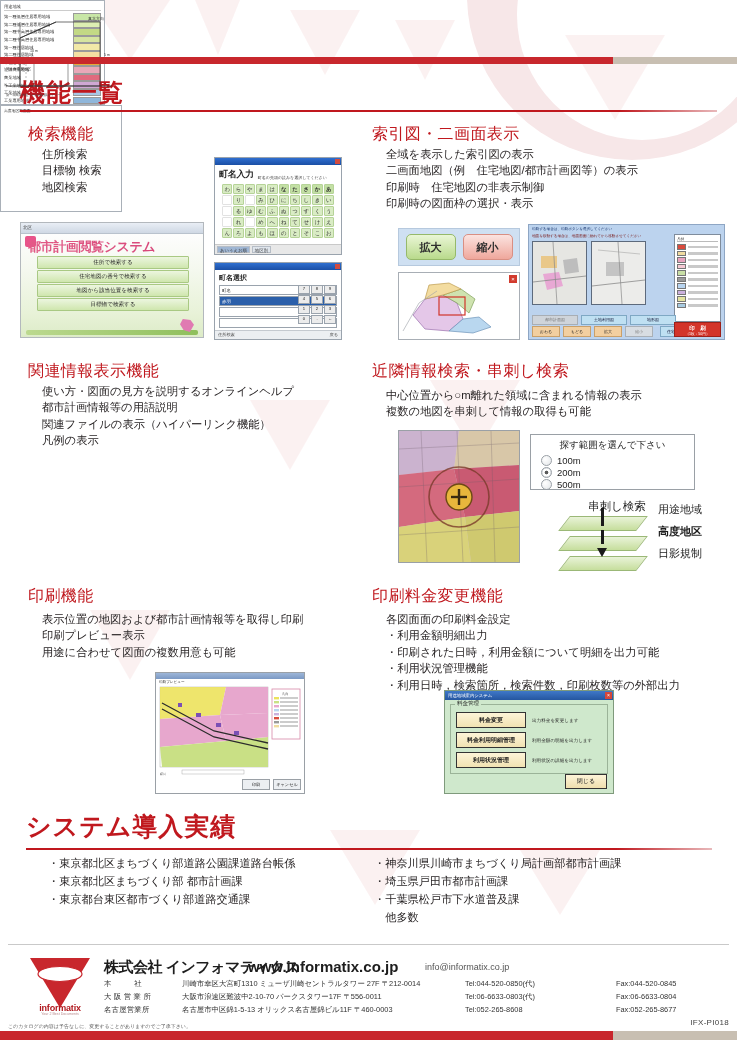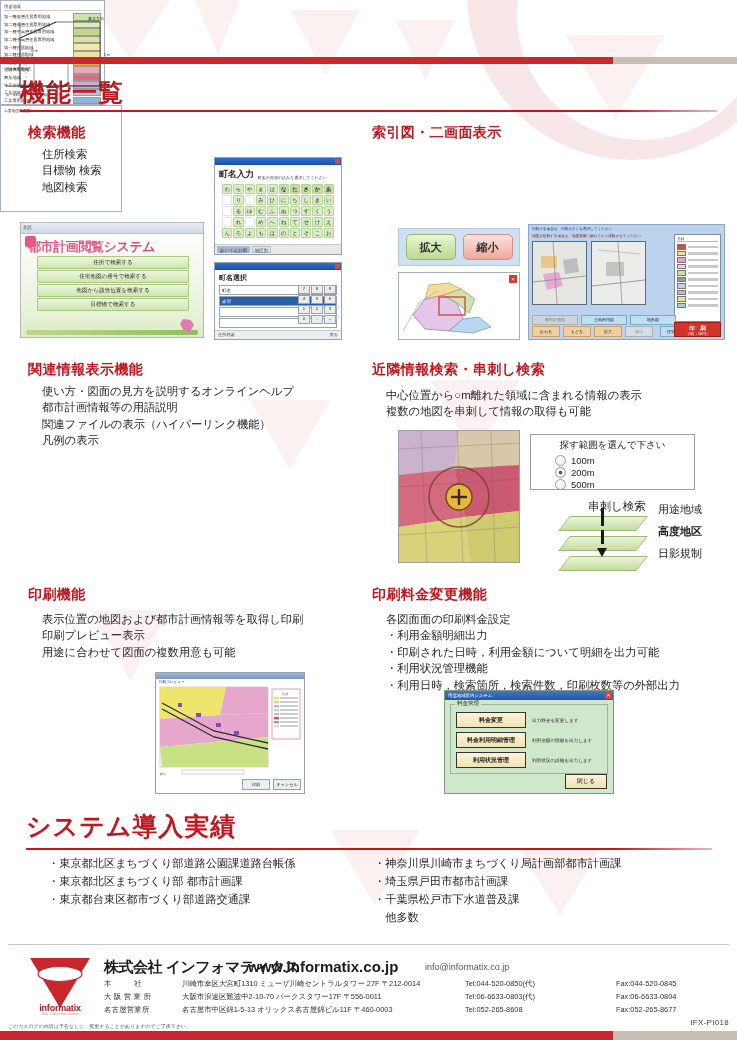--- a/index.html
+++ b/index.html
@@ -23,21 +23,21 @@
   .botbar{position:absolute;left:0;bottom:0;width:737px;height:9px;z-index:3;display:flex;}
   .botbar .red{background:#c8272d;height:100%;flex:0 0 613px;}
   .botbar .tan{background:#c8bfb2;height:100%;flex:1;}
 
   .page{position:relative;z-index:2;}
 
   
   .h1{position:absolute;font-size:25px;font-weight:bold;color:#c0181e;letter-spacing:1px;}
   .rule{position:absolute;height:2px;background:#c0181e;}
   .rule.fade{background:linear-gradient(90deg,#c0181e 0%,#c0181e 86%,#e8b9bb 100%);}
-  .h2{position:absolute;font-size:14px;font-weight:bold;color:#c0181e;letter-spacing:.4px;}
+  .h2{position:absolute;font-size:16px;font-weight:normal;color:#c0181e;letter-spacing:.4px;}
   .body-txt{position:absolute;font-size:11.3px;line-height:16.4px;color:#231f20;white-space:pre-line;}
 
   
   .shot{position:absolute;background:#fff;border:1px solid #9aa3ad;box-sizing:border-box;overflow:hidden;}
   .titlebar{height:7px;background:linear-gradient(180deg,#2f6fd0,#1b4fa5);display:flex;align-items:center;
             justify-content:flex-end;padding-right:1px;}
   .tb-x{width:5px;height:5px;background:#d24b3f;}
 
   
   #menu-shot{left:20px;top:222px;width:184px;height:116px;border:1px solid #b3b8bd;}
@@ -130,21 +130,21 @@
 
   
   #section-shot{left:130px;top:458px;width:120px;height:105px;background:#fff;border:1px solid #a9b0b8;}
   .sec-title{font-size:3.8px;color:#333;padding:2px 0 0 3px;}
 
   
   #nmap-shot{left:398px;top:430px;width:122px;height:133px;border:1px solid #9aa0a6;overflow:hidden;}
 
   
   #radius-panel{left:530px;top:434px;width:165px;height:56px;background:#fff;border:1px solid #9aa0a6;
-                box-sizing:border-box;padding:4px 24px;}
+                box-sizing:border-box;padding:4px 10px;}
   .rp-title{font-size:9.5px;text-align:center;color:#1d1d1d;margin-bottom:3px;}
   .rp-grid{display:grid;grid-template-columns:1fr;row-gap:1px;}
   .rp-opt{display:flex;align-items:center;gap:5px;font-size:9.5px;color:#1d1d1d;}
   .radio{width:9px;height:9px;border-radius:50%;border:1px solid #9aa0a6;
          background:radial-gradient(circle at 35% 35%,#fff,#e3e6e9);}
   .radio.on{background:radial-gradient(circle at 50% 50%,#5b5b5b 0 30%,#ffffff 32% 58%,#e0e3e6 60%);}
 
   
   #kushi-label{left:588px;top:498px;font-size:11.5px;color:#1d1d1d;}
   .layer{position:absolute;width:76px;height:13px;
@@ -352,20 +352,24 @@
           <div class="addr-key">←</div>
         </div>
       </div>
     <div class="addr-foot">
       <span>住所検索</span>
       <span>戻る</span>
     </div>
   </div>
 
   <div class="h2" style="left:372px;top:124px;">索引図・二画面表示</div>
+  <div class="body-txt" style="left:386px;top:146px;">全域を表示した索引図の表示
+二画面地図（例　住宅地図/都市計画図等）の表示
+印刷時　住宅地図の非表示制御
+印刷時の図面枠の選択・表示</div>
 
   <div id="zoom-box" class="shot">
     <div class="zbtn green">拡大</div>
     <div class="zbtn pink">縮小</div>
   </div>
 
   <div class="shot" id="index-shot">
     <svg width="120" height="66" style="position:absolute;left:0;top:0">
       <rect x="0" y="0" width="120" height="66" fill="#ffffff"></rect>
       <path d="M14 42 L26 26 L44 22 L58 30 L64 46 L50 58 L26 56 Z" fill="#e4c7e8" stroke="#9a6fae" stroke-width=".7"></path>

